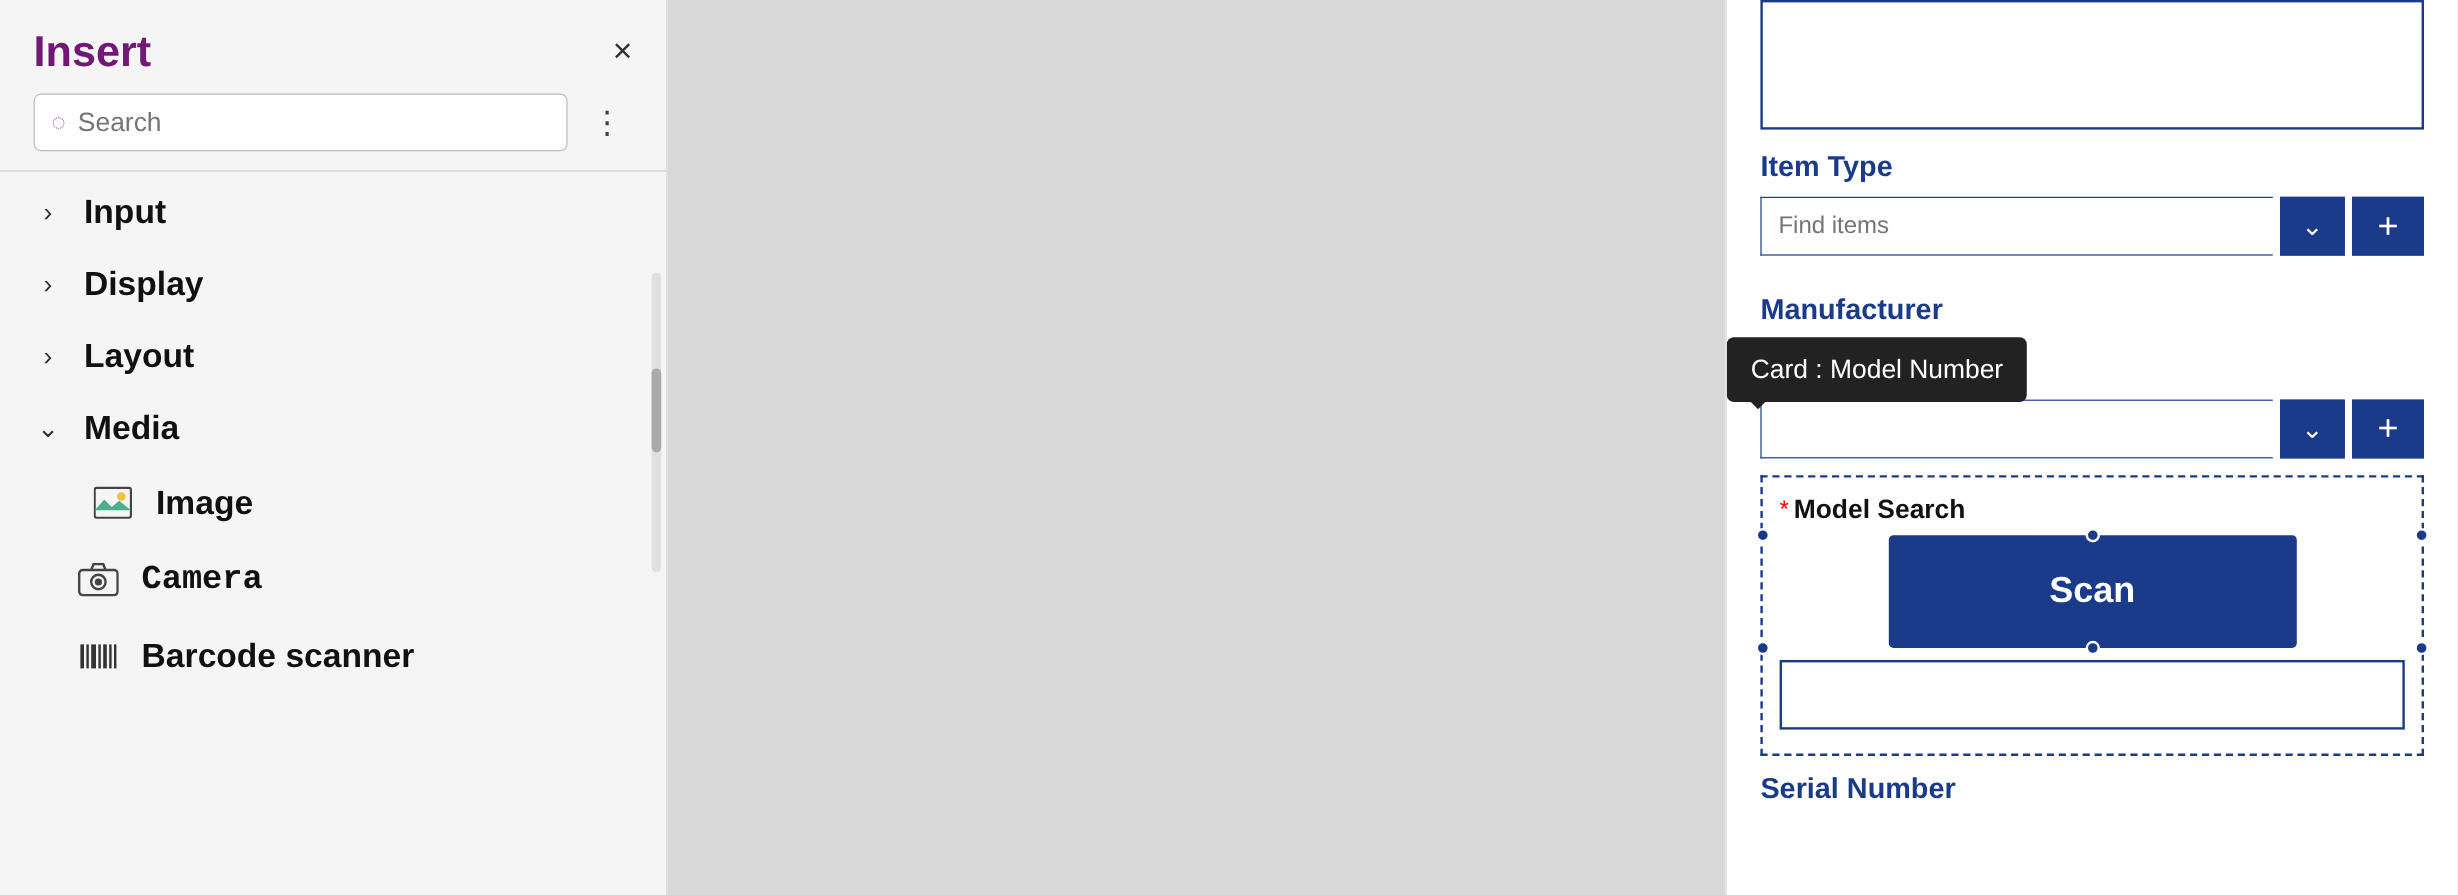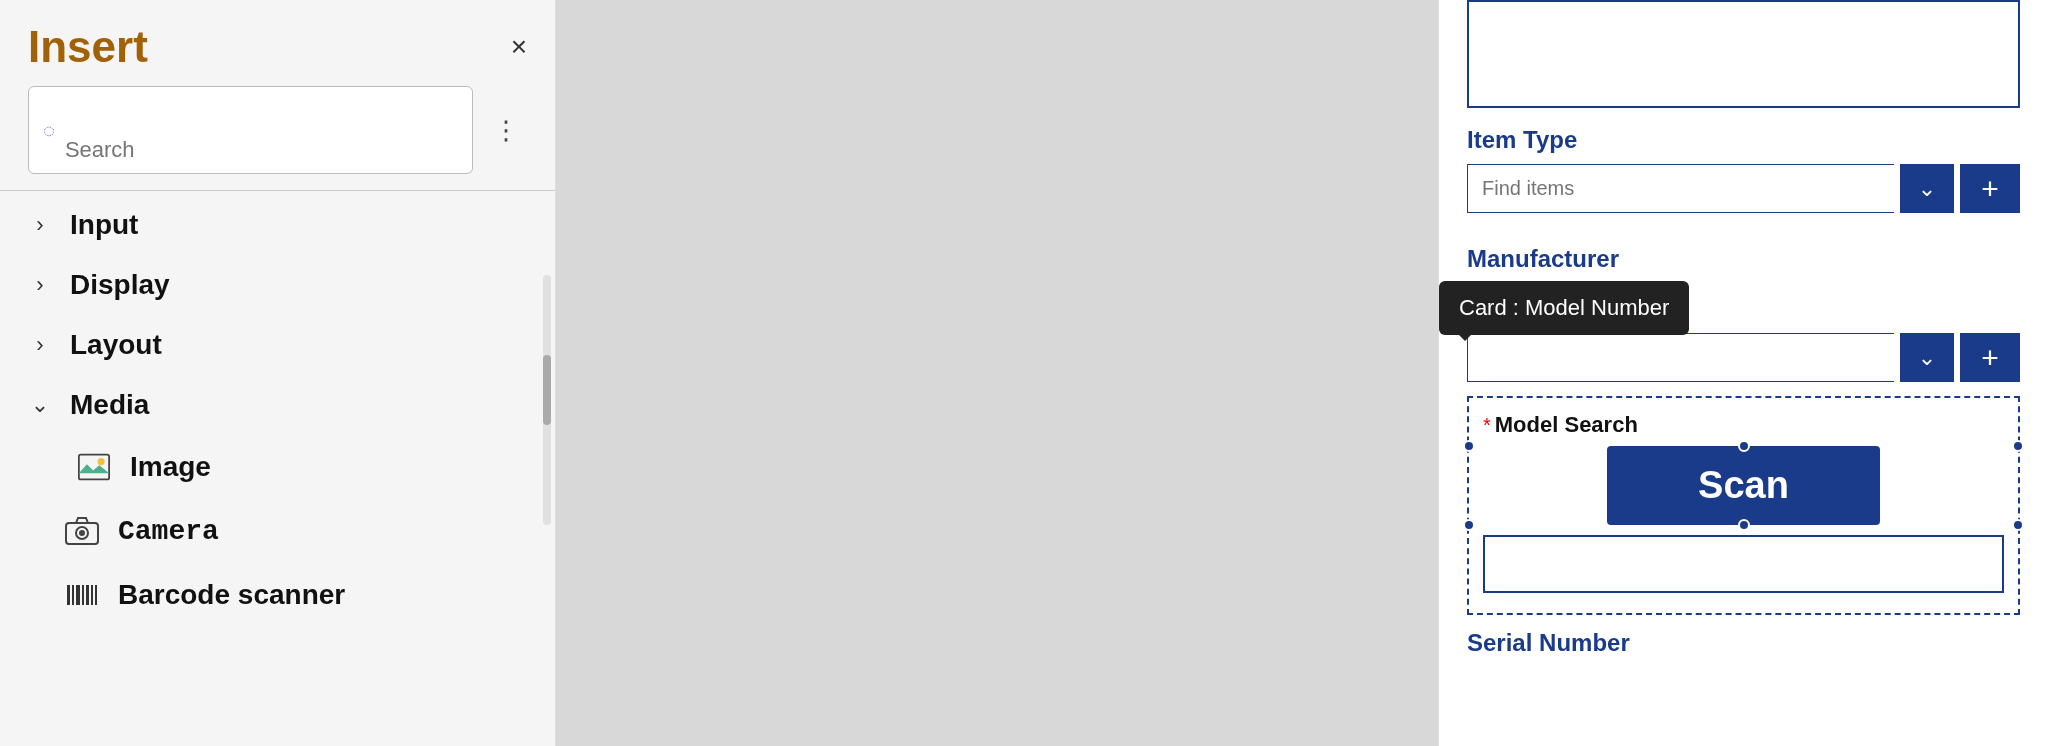--- a/index.html
+++ b/index.html
@@ -23,23 +23,23 @@
     }
 
     .panel-header {
       display: flex;
       align-items: center;
       justify-content: space-between;
       padding: 22px 28px 14px 28px;
     }
 
     .panel-title {
-      font-size: 44px;
+      font-size: 36px;
       font-weight: 700;
-      color: #a16207;
+      color: #701a75;
     }
 
     .close-icon {
       font-size: 28px;
       color: #333;
       cursor: pointer;
       line-height: 1;
     }
 
     .search-row {
@@ -65,21 +65,20 @@
       color: #9b59b6;
     }
 
     .search-input {
       border: none;
       outline: none;
       background: transparent;
       font-size: 22px;
       color: #888;
       width: 100%;
-      margin-top: 40px;
     }
 
     .more-icon {
       font-size: 26px;
       color: #444;
       cursor: pointer;
       padding: 4px 8px;
     }
 
     .divider {
@@ -236,27 +235,27 @@
 
     .required-star {
       color: red;
       font-size: 20px;
       margin-right: 4px;
     }
 
     .scan-button {
       background: #1a3a8a;
       color: #fff;
-      font-size: 38px;
+      font-size: 30px;
       font-weight: 600;
       border: none;
       border-radius: 4px;
-      padding: 18px 80px;
-      cursor: pointer;
-      width: 273px;
+      padding: 30px 80px;
+      cursor: pointer;
+      width: 340px;
       text-align: center;
     }
 
     
     .selection-handle {
       width: 12px;
       height: 12px;
       border-radius: 50%;
       background: #1a3a8a;
       border: 2px solid #fff;

